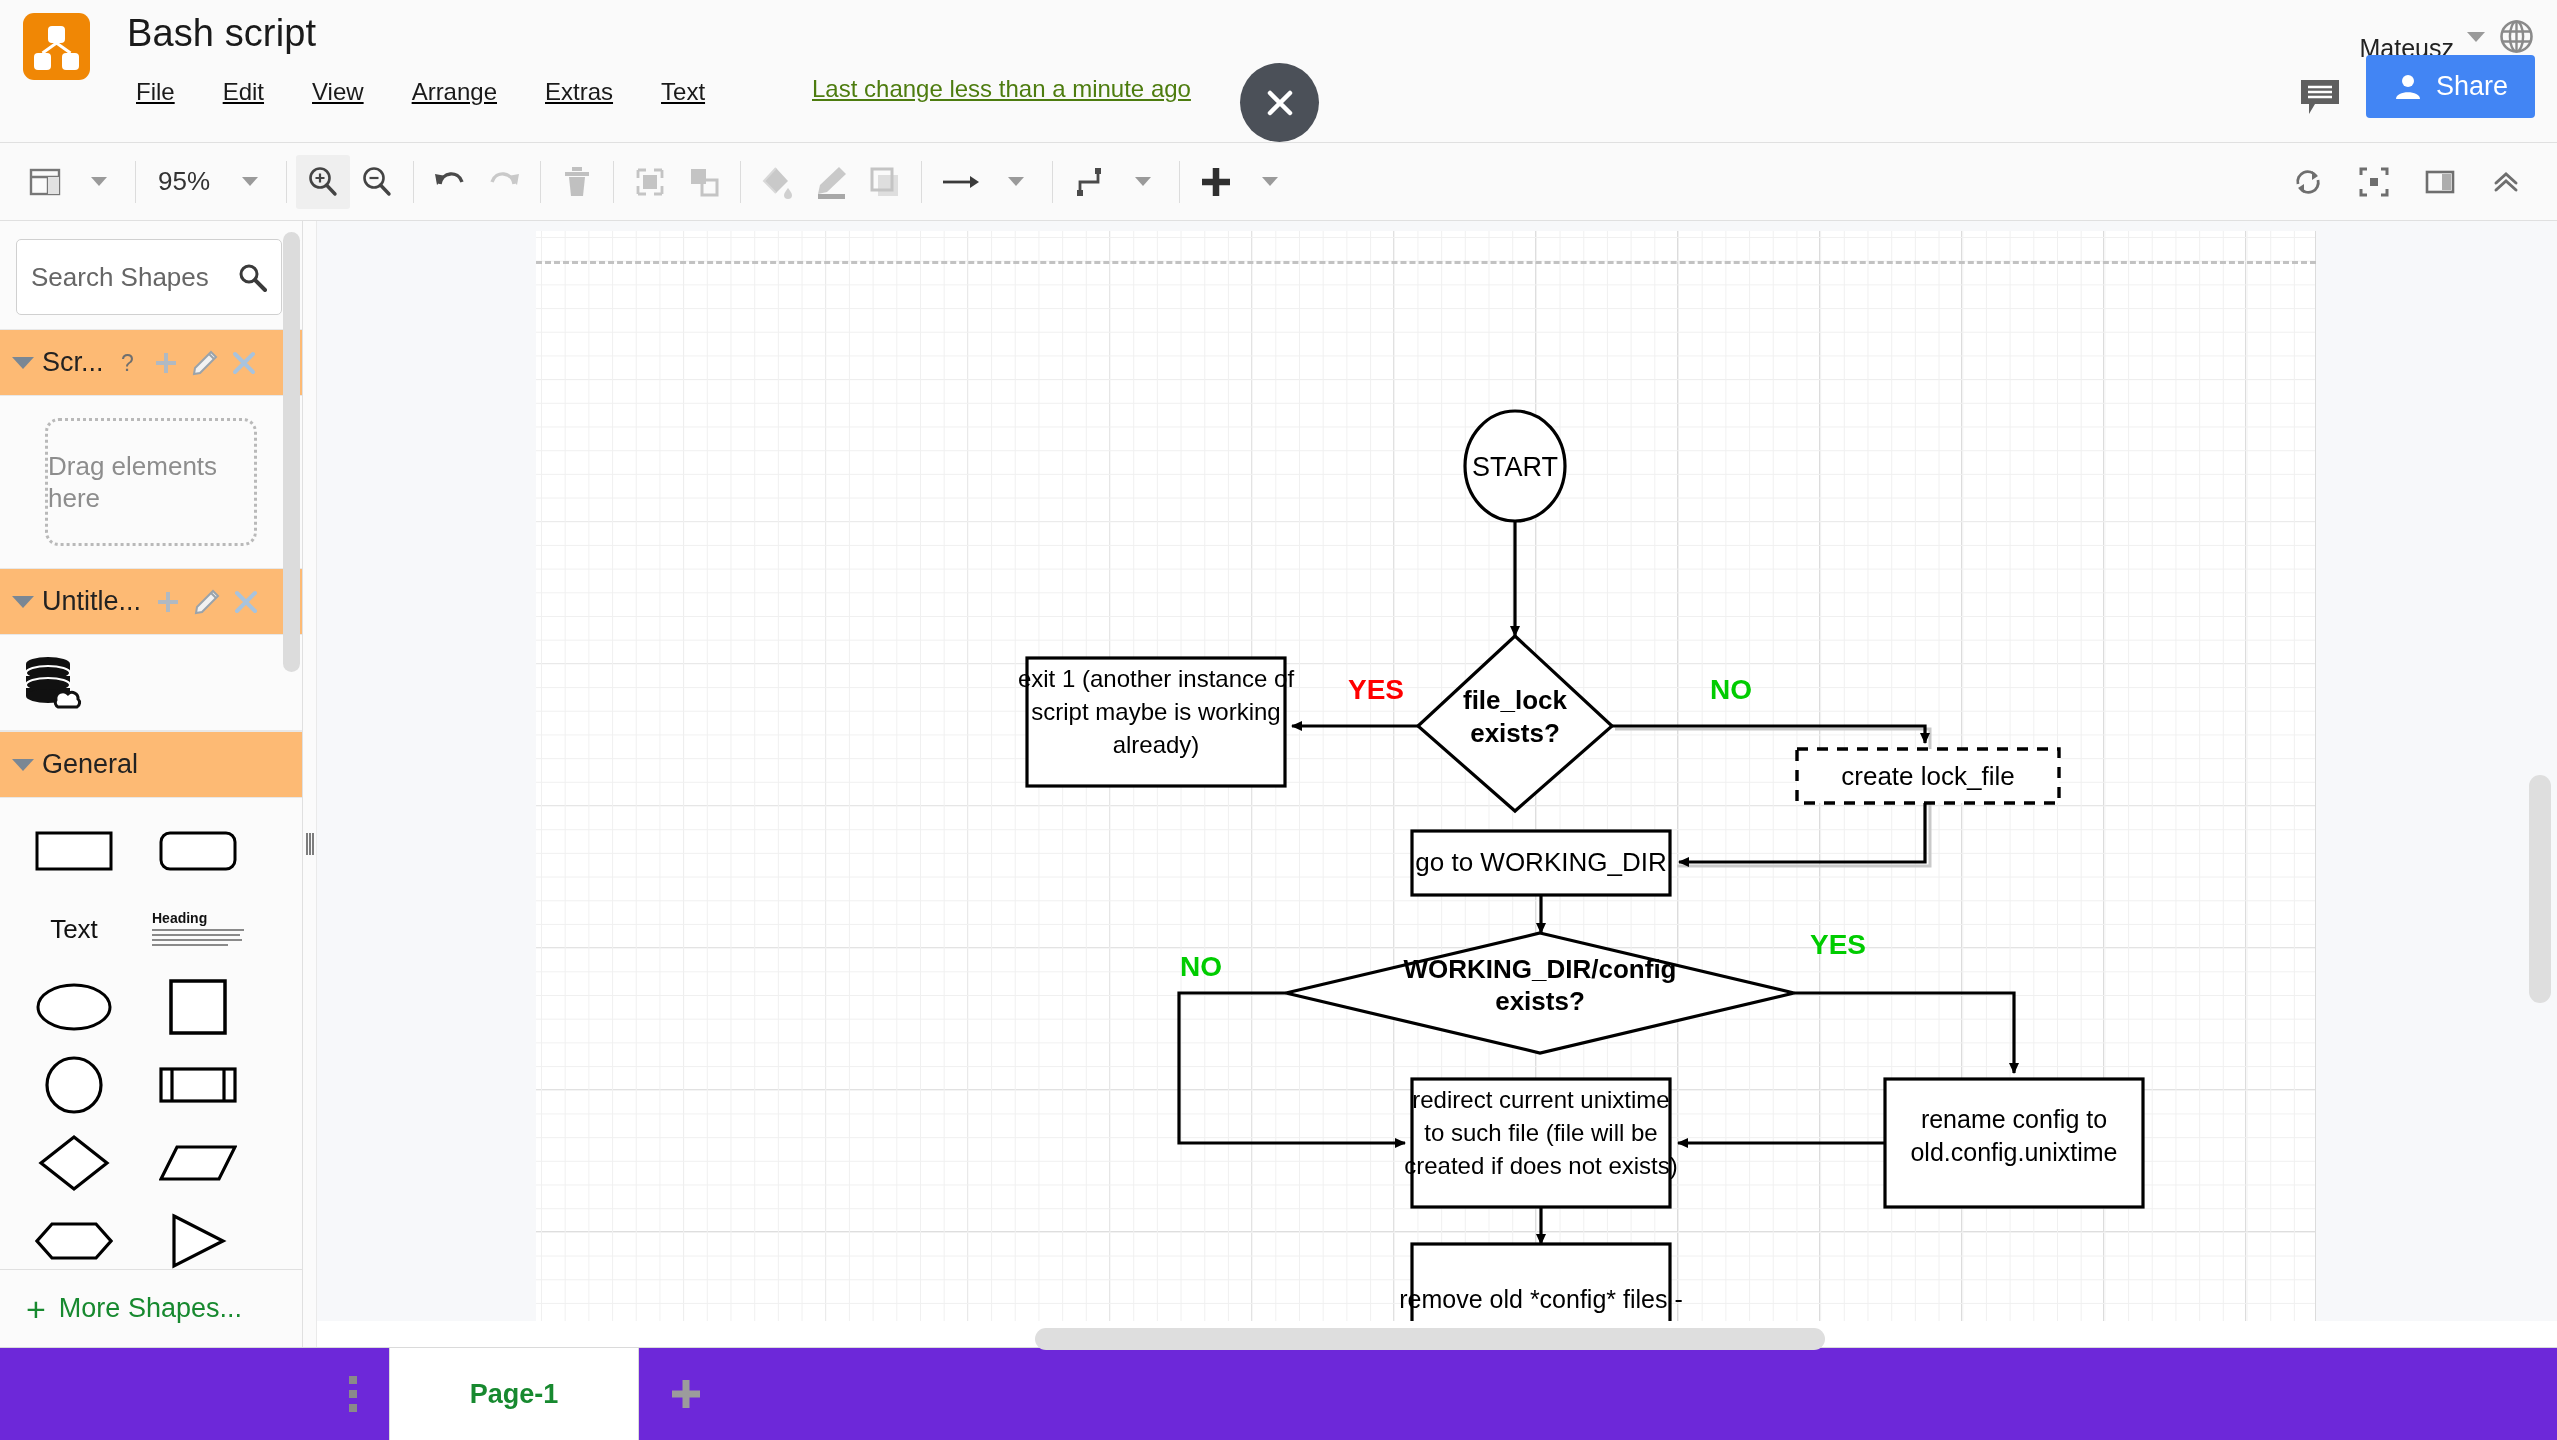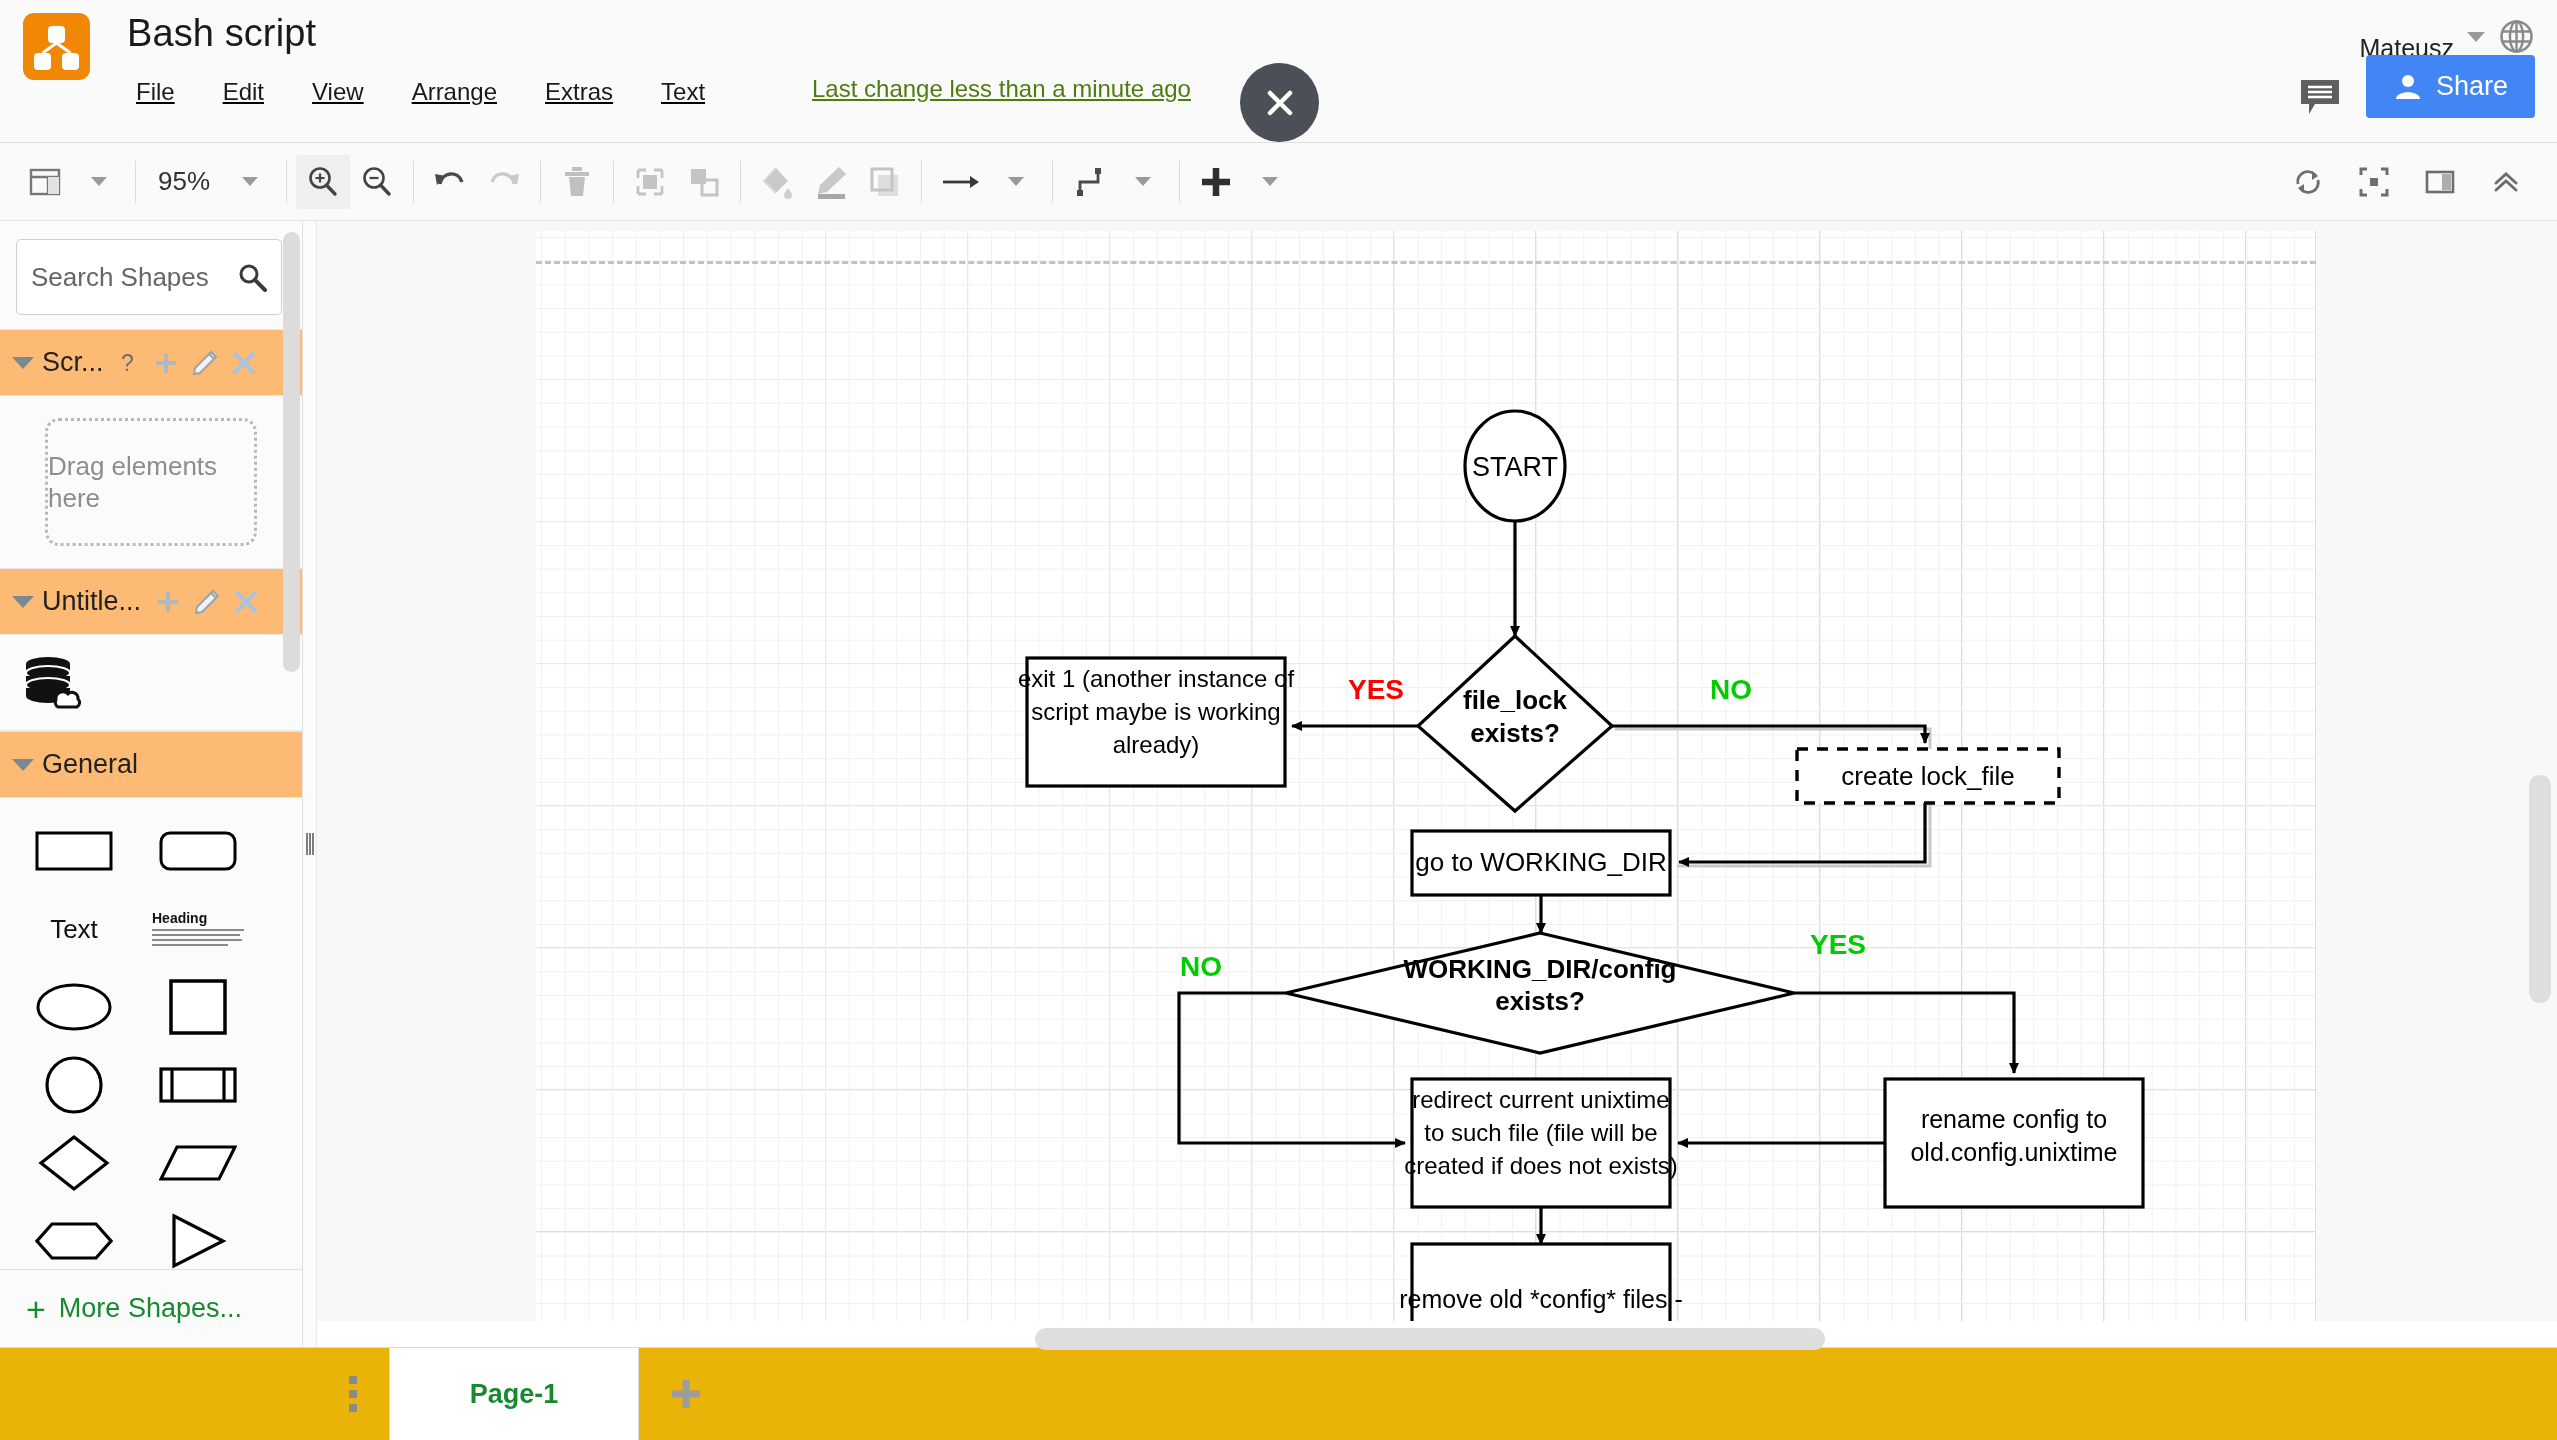--- a/index.html
+++ b/index.html
@@ -216,21 +216,21 @@
     background:#dedede; border-radius:11px; cursor:pointer; z-index:5;
   }
   #vscroll {
     position:absolute; left:2529px; top:775px; width:22px; height:228px;
     background:#dedede; border-radius:11px; cursor:pointer; z-index:5;
   }
 
   
   #footer {
     position:absolute; left:0; bottom:0; width:2557px; height:93px;
-    background:#eab308; border-top:1px solid #dadada;
+    background:#6d28d9; border-top:1px solid #dadada;
     display:flex; align-items:stretch;
   }
   #footer-left-pad { width:317px; }
   #pg-menu {
     width:72px; display:flex; align-items:center; justify-content:center;
     cursor:pointer;
   }
   #pg-dots { display:flex; flex-direction:column; gap:6px; }
   #pg-dots i { width:8px; height:8px; background:#8a8a8a; display:block; }
   .page-tab {

